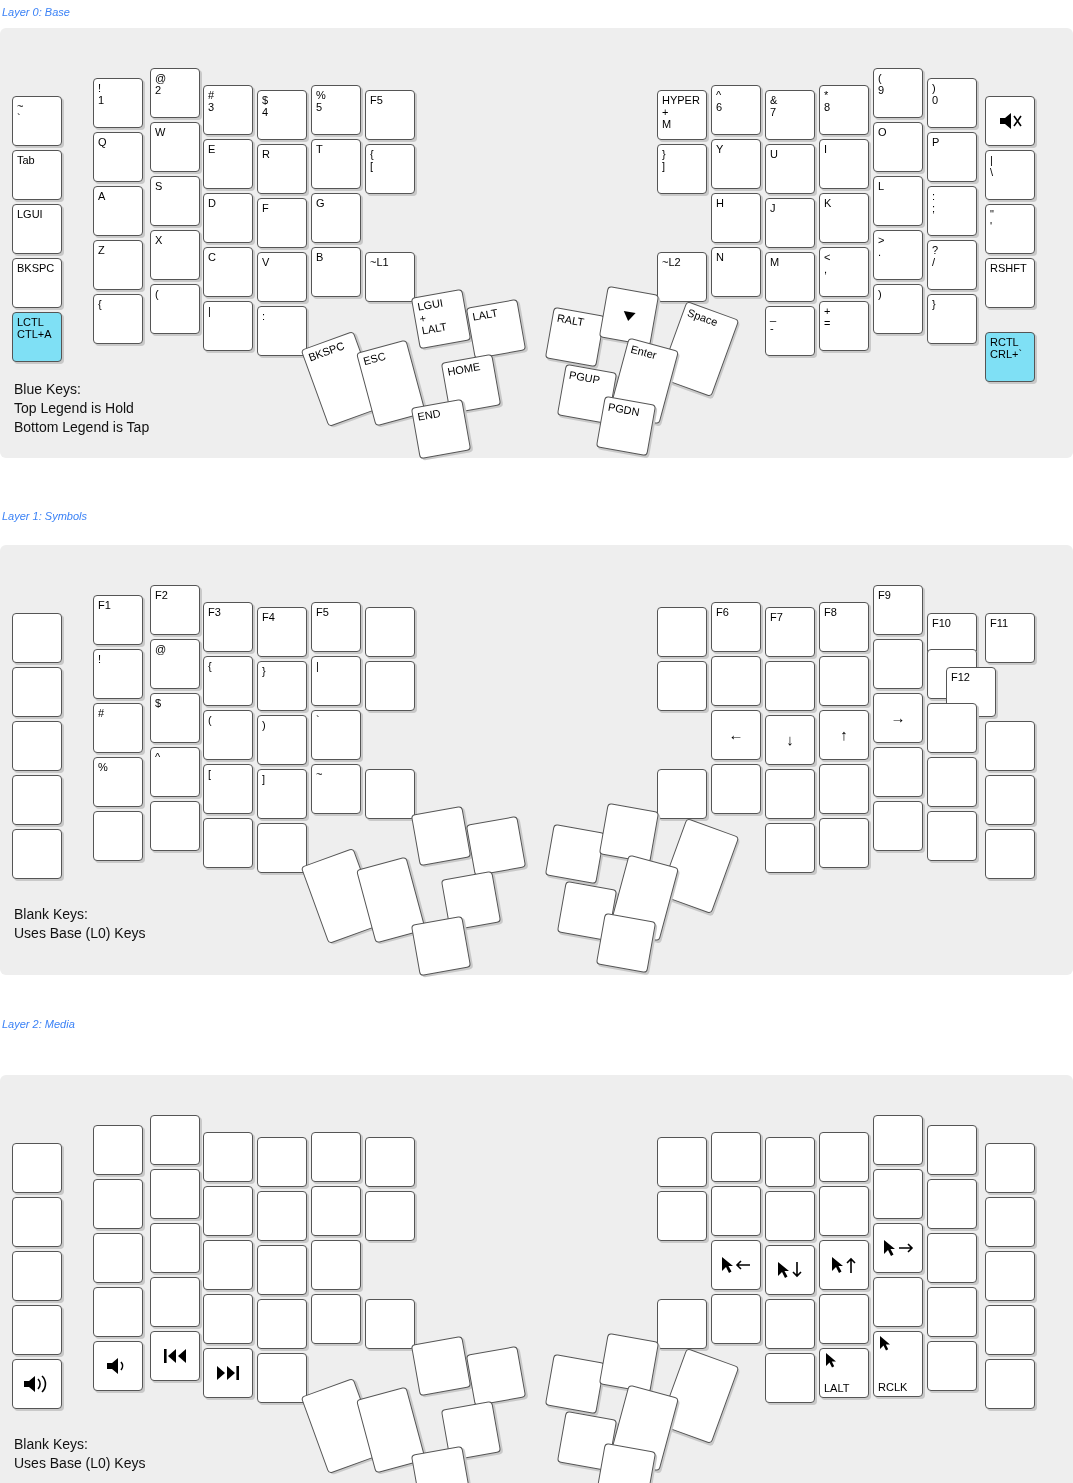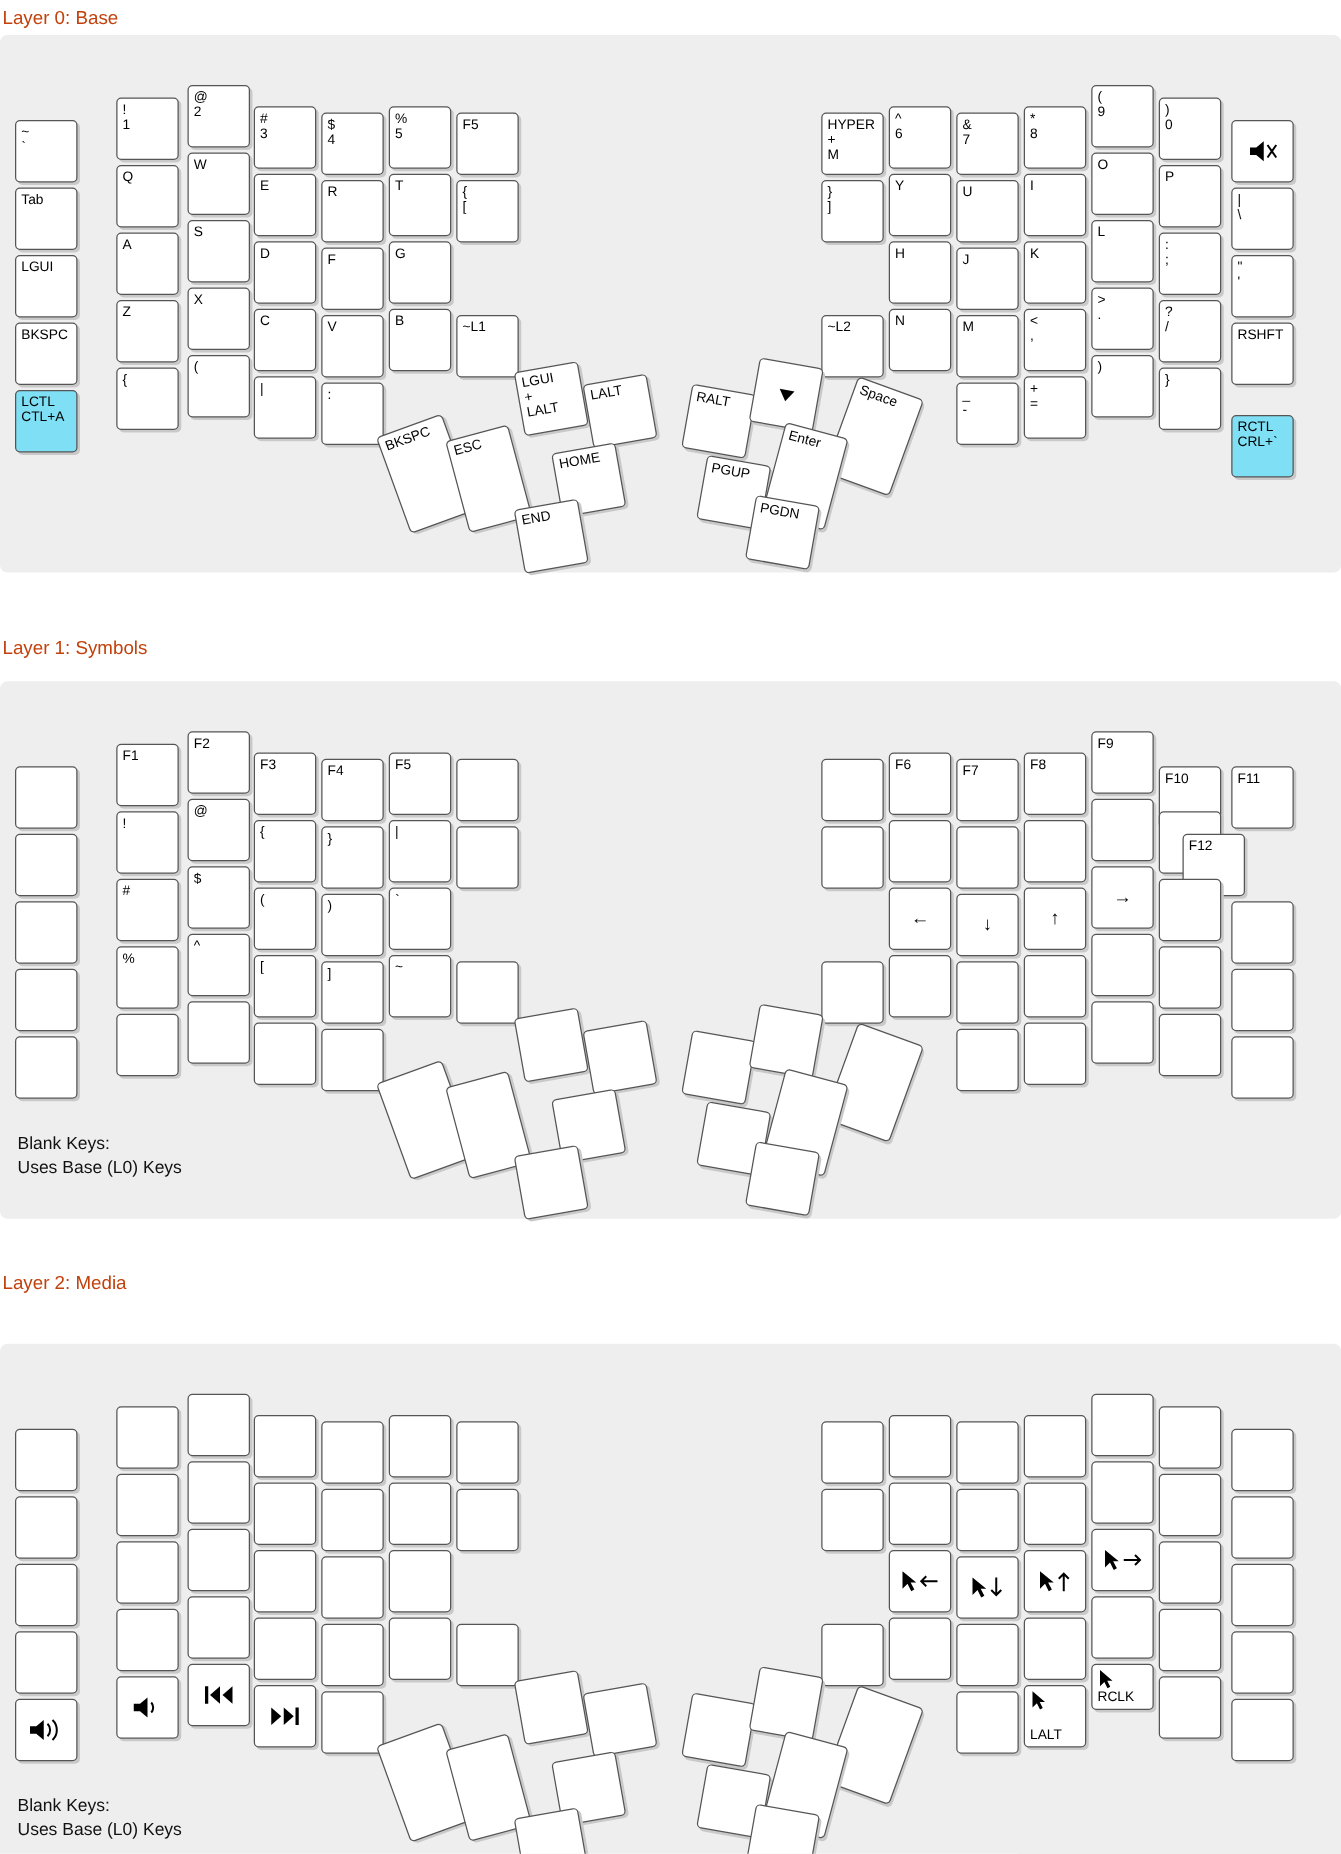--- a/index.html
+++ b/index.html
@@ -1,17 +1,17 @@
 <!DOCTYPE html>
 <html><head>
 <meta charset="utf-8">
 <style>
   html,body{margin:0;padding:0;background:#ffffff;font-family:"Liberation Sans",sans-serif;}
   #page{position:relative;width:1073px;height:1483px;overflow:hidden;}
-  .layer-title{position:absolute;font-size:15px;color:#c2410c;}
+  .layer-title{position:absolute;font-size:11px;color:#3b82f6;font-style:italic;}
   .layer-panel{position:absolute;background:#eeeeee;border-radius:6px;}
   .note{position:absolute;font-size:14px;color:#111;line-height:19px;white-space:pre;}
   .key{position:absolute;box-sizing:border-box;background:#ffffff;border:1px solid #555;
        border-radius:4px;box-shadow:2px 2px 0 #c9c9c9;}
   .key.blue{background:#7fe0f5;}
   .lg{position:absolute;font-size:11px;color:#000;white-space:pre;line-height:12px;left:4px;}
   .lg.top{top:3px;}
   .lg.bot{bottom:3px;}
   .lg.mid{top:50%;transform:translateY(-50%);}
   .lg.ctr{left:0;width:100%;text-align:center;}
@@ -276,20 +276,23 @@
       </div>
       <div class="key" style="left: 561px; top: 340px; width: 52px; height: 52px; transform: rotate(10deg);">
         <span class="lg top">PGUP</span>
       </div>
       <div class="key" style="left: 618px; top: 315px; width: 52px; height: 76px; transform: rotate(15deg);">
         <span class="lg top">Enter</span>
       </div>
       <div class="key" style="left: 600px; top: 372px; width: 52px; height: 52px; transform: rotate(10deg);">
         <span class="lg top">PGDN</span>
       </div>
+      <div class="note" style="left: 14px; top: 352px;">Blue Keys:
+Top Legend is Hold
+Bottom Legend is Tap</div>
     </div>
     <div class="layer-title" style="left: 2px; top: 510px;">Layer 1: Symbols</div>
     <div class="layer-panel" style="left: 0px; top: 545px; width: 1073px; height: 430px;">
       <div class="key" style="left: 12px; top: 68px; width: 50px; height: 50px;"></div>
       <div class="key" style="left: 93px; top: 50px; width: 50px; height: 50px;">
         <span class="lg top">F1</span>
       </div>
       <div class="key" style="left: 150px; top: 40px; width: 50px; height: 50px;">
         <span class="lg top">F2</span>
       </div>
@@ -530,21 +533,21 @@
       <div class="key" style="left: 873px; top: 202px; width: 50px; height: 50px;"></div>
       <div class="key" style="left: 927px; top: 212px; width: 50px; height: 50px;"></div>
       <div class="key" style="left: 985px; top: 230px; width: 50px; height: 50px;"></div>
       <div class="key" style="left: 765px; top: 278px; width: 50px; height: 50px;"></div>
       <div class="key" style="left: 819px; top: 273px; width: 50px; height: 50px;">
         <span class="lg top"><svg class="ic" width="13" height="16" viewBox="0 0 13 16">
             <path d="M2 1 L2 14 L5.5 10.5 L8 15.5 L10.2 14.3 L7.8 9.6 L12 9.6 z" fill="#000"></path>
           </svg></span>
         <span class="lg bot">LALT</span>
       </div>
-      <div class="key" style="left: 873px; top: 256px; width: 50px; height: 37px;">
+      <div class="key" style="left: 873px; top: 256px; width: 50px; height: 66px;">
         <span class="lg top"><svg class="ic" width="13" height="16" viewBox="0 0 13 16">
             <path d="M2 1 L2 14 L5.5 10.5 L8 15.5 L10.2 14.3 L7.8 9.6 L12 9.6 z" fill="#000"></path>
           </svg></span>
         <span class="lg bot">RCLK</span>
       </div>
       <div class="key" style="left: 927px; top: 266px; width: 50px; height: 50px;"></div>
       <div class="key" style="left: 985px; top: 284px; width: 50px; height: 50px;"></div>
       <div class="key" style="left: 313px; top: 310px; width: 56px; height: 82px; transform: rotate(-20deg);"></div>
       <div class="key" style="left: 365px; top: 317px; width: 52px; height: 76px; transform: rotate(-15deg);"></div>
       <div class="key" style="left: 415px; top: 265px; width: 52px; height: 52px; transform: rotate(-10deg);"></div>

